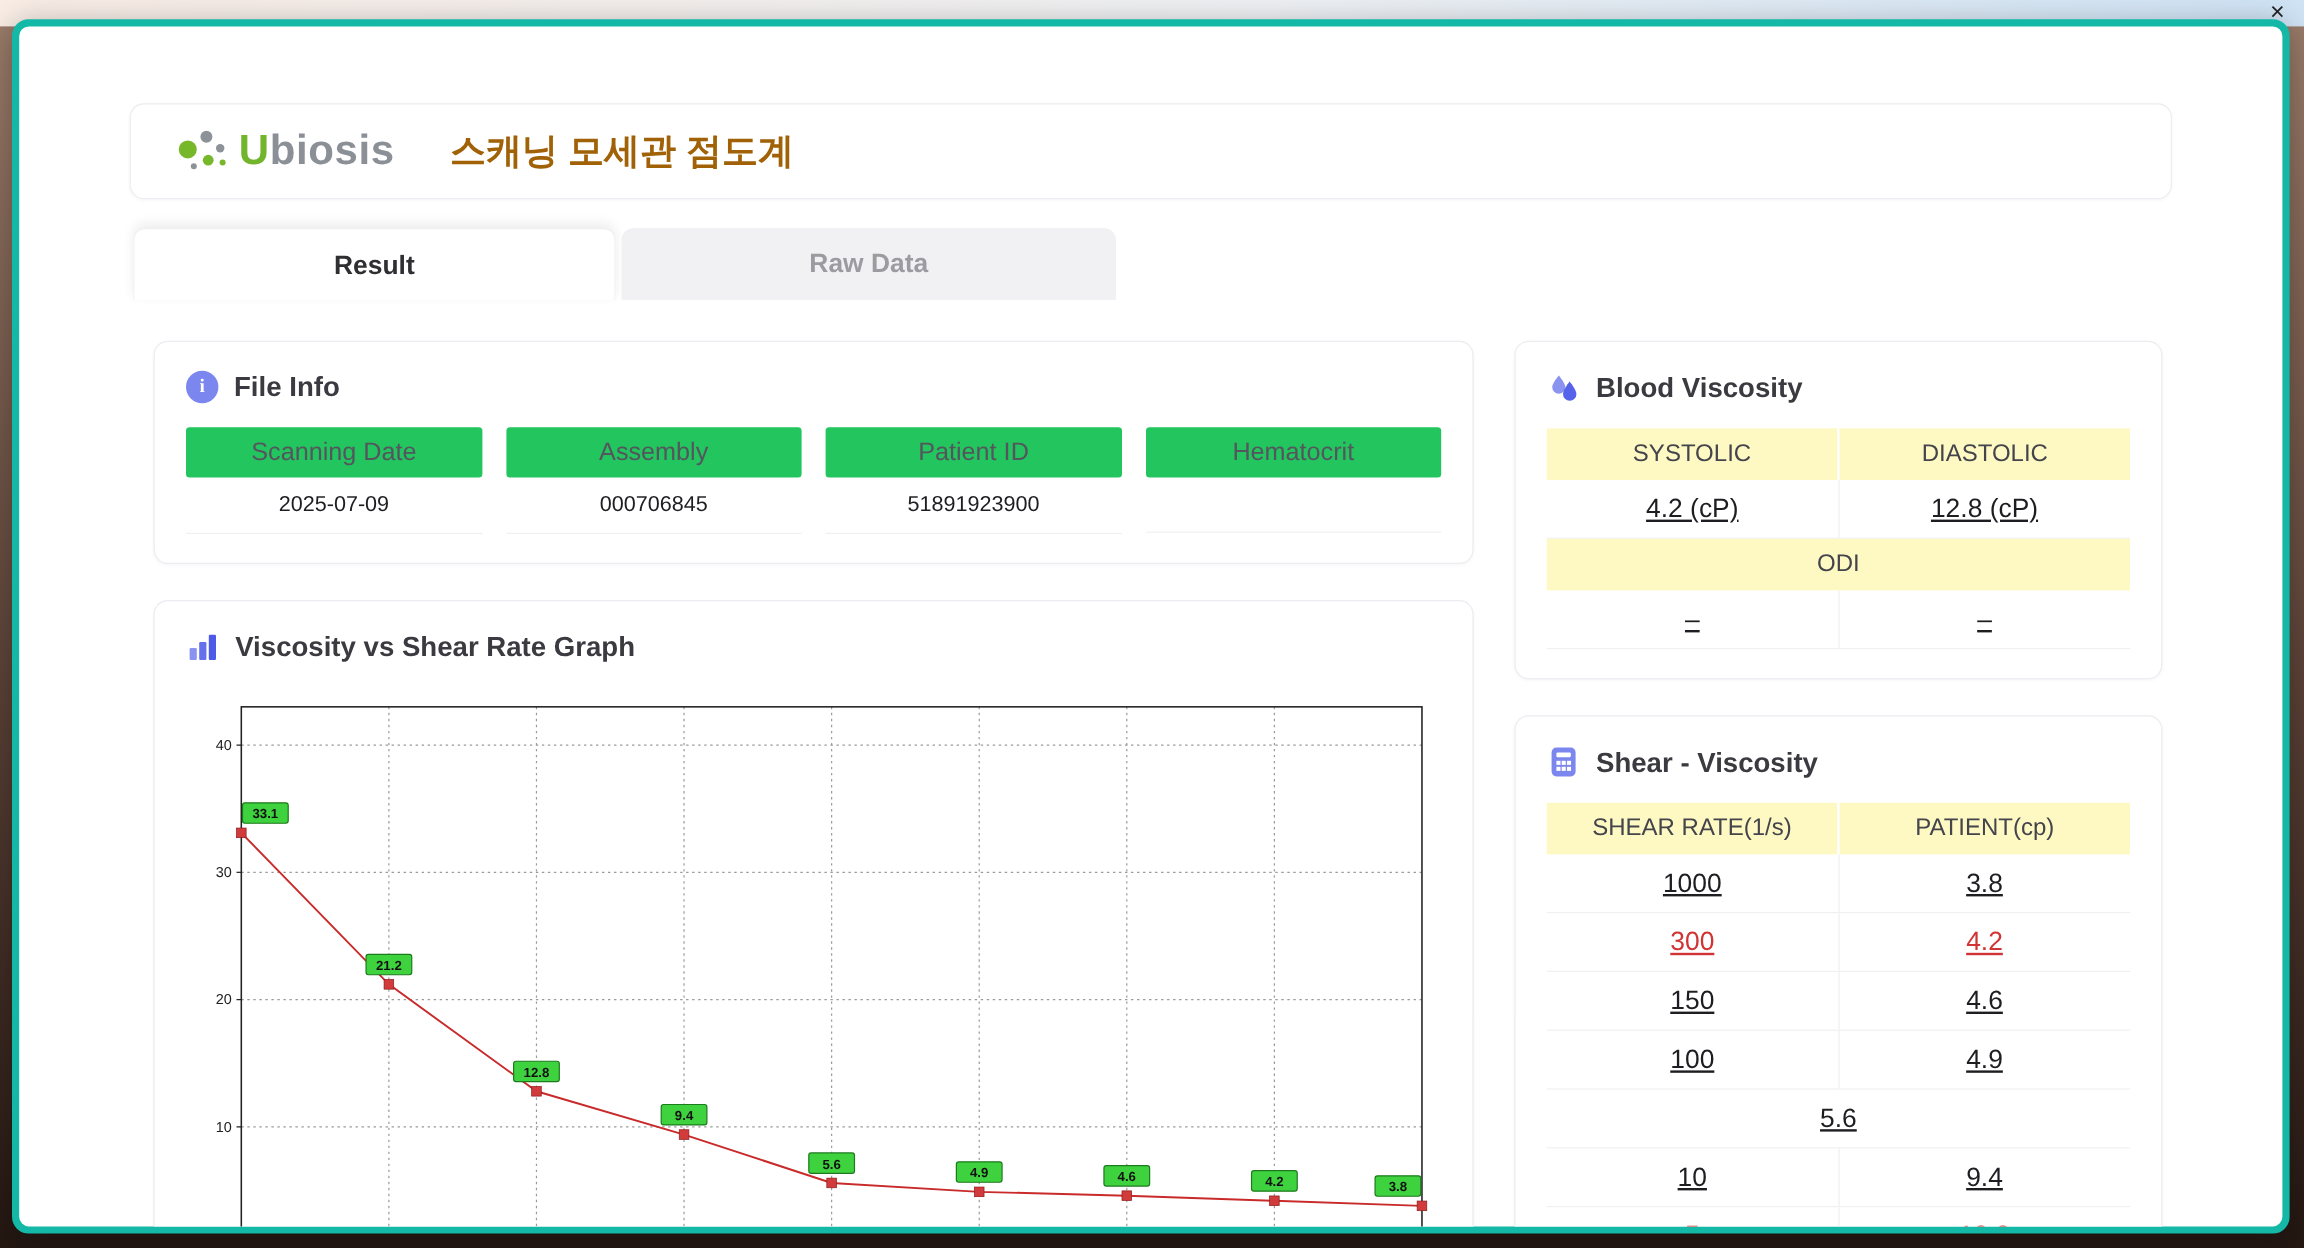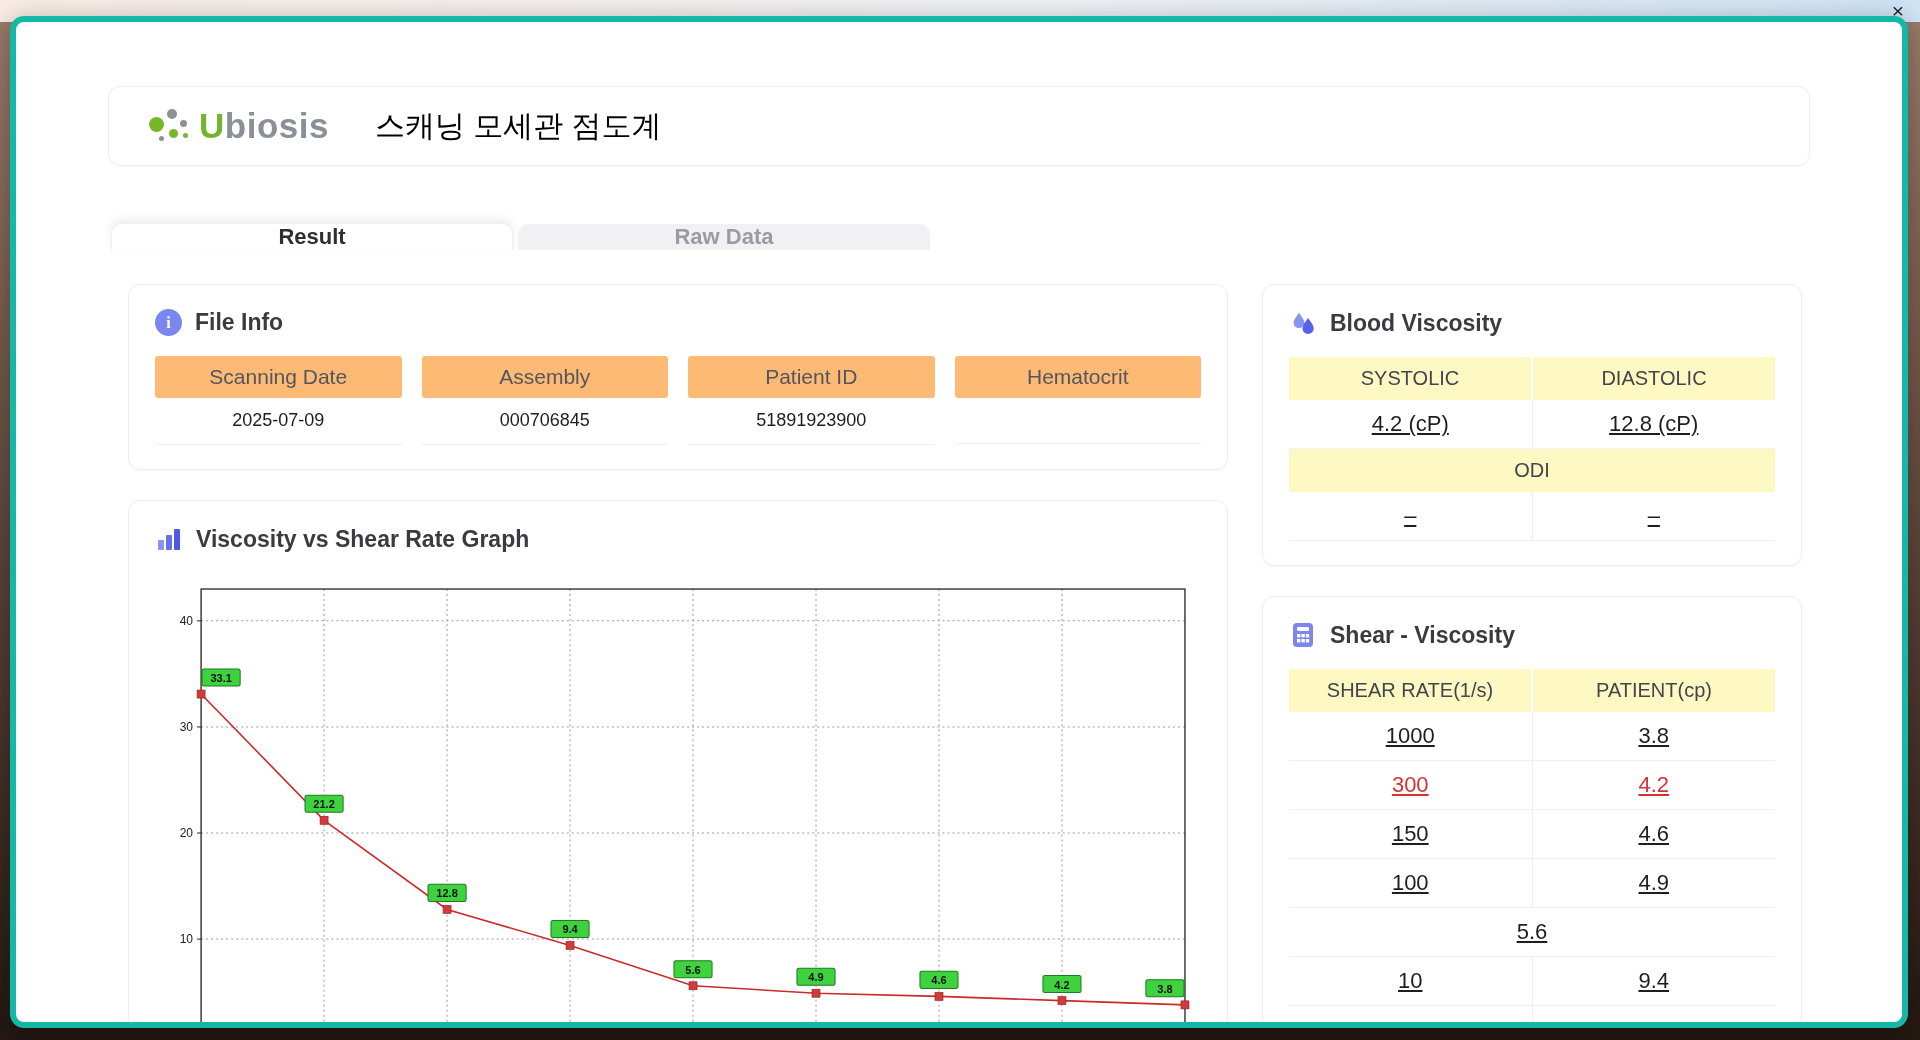--- a/index.html
+++ b/index.html
@@ -21,24 +21,24 @@
   .logo-dots { position:relative; width:46px; height:48px; }
   .logo-dots i { position:absolute; border-radius:50%; display:block; }
   .d1 { width:15px; height:15px; left:2px;  top:15px; background:#76b82a; }
   .d2 { width:10px; height:10px; left:20px; top:7px;  background:#8d9298; }
   .d3 { width:9px;  height:9px;  left:22px; top:27px; background:#76b82a; }
   .d4 { width:7px;  height:7px;  left:33px; top:18px; background:#8d9298; }
   .d5 { width:5px;  height:5px;  left:36px; top:31px; background:#76b82a; }
   .d6 { width:5px;  height:5px;  left:12px; top:34px; background:#8d9298; }
   .logo-text { font-size:35px; font-weight:600; color:#8b9097; letter-spacing:.5px; }
   .logo-text .u { color:#72b42c; }
-  .header-title { margin-left:46px; font-size:30px; font-weight:400; color:#000000; }
-
-  
-  .tab-bar { display:flex; margin:24px 16px 0 95px; height:60px; position:relative; z-index:2;align-items:flex-end; }
+  .header-title { margin-left:46px; font-size:30px; font-weight:700; color:#a16207; }
+
+  
+  .tab-bar { display:flex; margin:24px 16px 0 95px; height:60px; position:relative; z-index:2; }
   .tab { width:402px; display:flex; align-items:center; justify-content:center;
     font-size:22px; font-weight:700; border-radius:10px 10px 0 0; cursor:pointer; }
   .tab.active { background:#fff; color:#2e2e33; border:1px solid #f0f0f2; border-bottom:none;
     box-shadow:0 -4px 10px rgba(0,0,0,.07); }
   .tab.inactive { background:#f1f1f3; color:#9b9ba1; margin-left:5px; width:412px; }
 
   
   .content { display:flex; align-items:flex-start; gap:34px; padding:34px 94px 0 112px; }
   .left-col { flex:1 1 auto; max-width:1100px; }
   .right-col { flex:0 0 540px; width:540px; }
@@ -49,21 +49,21 @@
   .card-heading { display:flex; align-items:center; gap:13px; font-size:23px; font-weight:700; color:#3a3a40; margin-bottom:20px; }
 
   
   .icon-circle-info { width:27px; height:27px; border-radius:50%; background:#7b87ee; color:#fff;
     display:flex; align-items:center; justify-content:center; font-size:16px; font-weight:700; font-family:"Liberation Serif",serif; }
   .icon-svg { width:28px; height:28px; display:inline-flex; }
 
   
   .fields { display:flex; gap:20px; }
   .field { flex:1; }
-  .field-label { background:#fdba74; color:#55555e; text-align:center; padding:9px 0;
+  .field-label { background:#22c55e; color:#55555e; text-align:center; padding:9px 0;
     font-size:21px; border-radius:3px; }
   .field-value { text-align:center; padding:12px 0 13px; font-size:18px; color:#1e1e22;
     border-bottom:1px solid #f0f0f2; min-height:46px; }
 
   
   .chart-wrap { width:100%; }
   .chart-wrap svg { width:100%; height:auto; display:block; }
   .grid { stroke:#9a9a9a; stroke-dasharray:2 3; stroke-width:1; }
   .frame { fill:none; stroke:#222; stroke-width:1.3; }
   .dline { fill:none; stroke:#c92a2a; stroke-width:1.6; }

